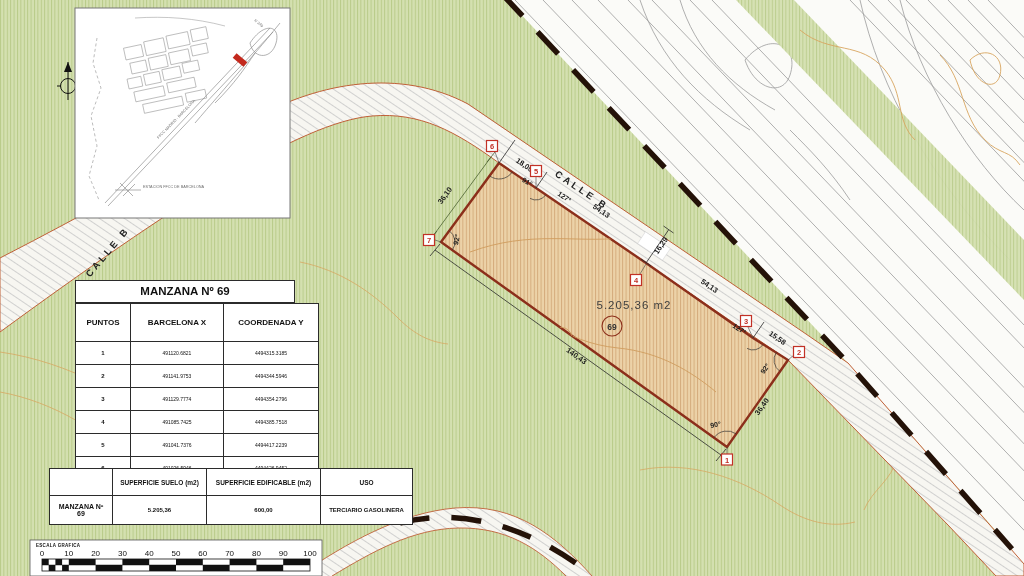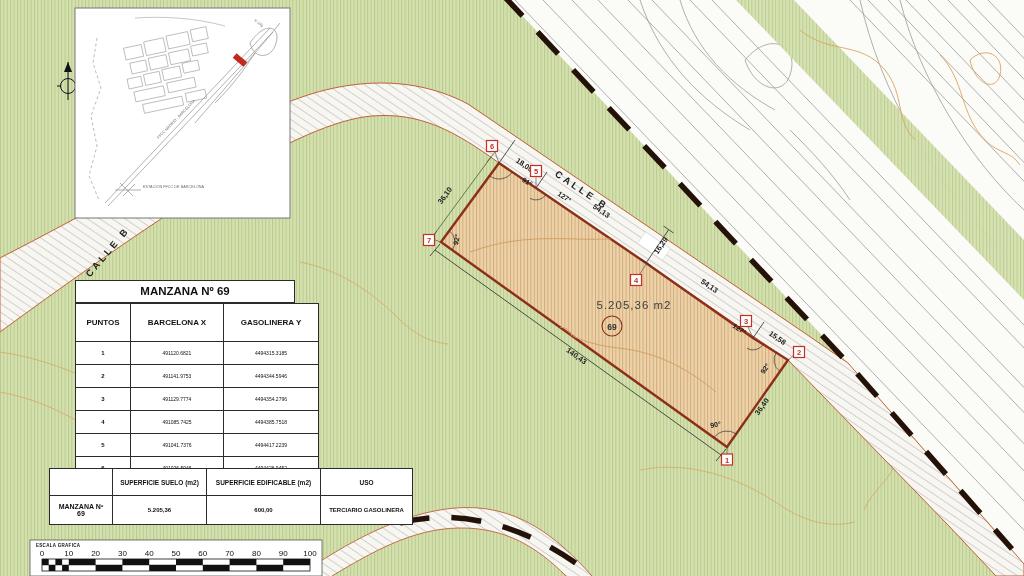--- a/index.html
+++ b/index.html
@@ -308,21 +308,21 @@
   </g>
 </svg>
 
 <div class="abs" style="left:75px;top:280px;">
   <div class="coord-title">MANZANA Nº 69</div>
   <table class="dt coord-tab">
     <tbody>
           <tr>
       <td class="h" style="width:46px">PUNTOS</td>
       <td class="h" style="width:84px">BARCELONA X</td>
-      <td class="h" style="width:86px">GASOLINERA Y</td>
+      <td class="h" style="width:86px">COORDENADA Y</td>
     </tr>
     <tr>
       <td class="pn">1</td>
       <td>491120.6821</td>
       <td>4494315.3185</td>
           </tr>
     <tr>
       <td class="pn">2</td>
       <td>491141.9753</td>
       <td>4494344.5946</td>

